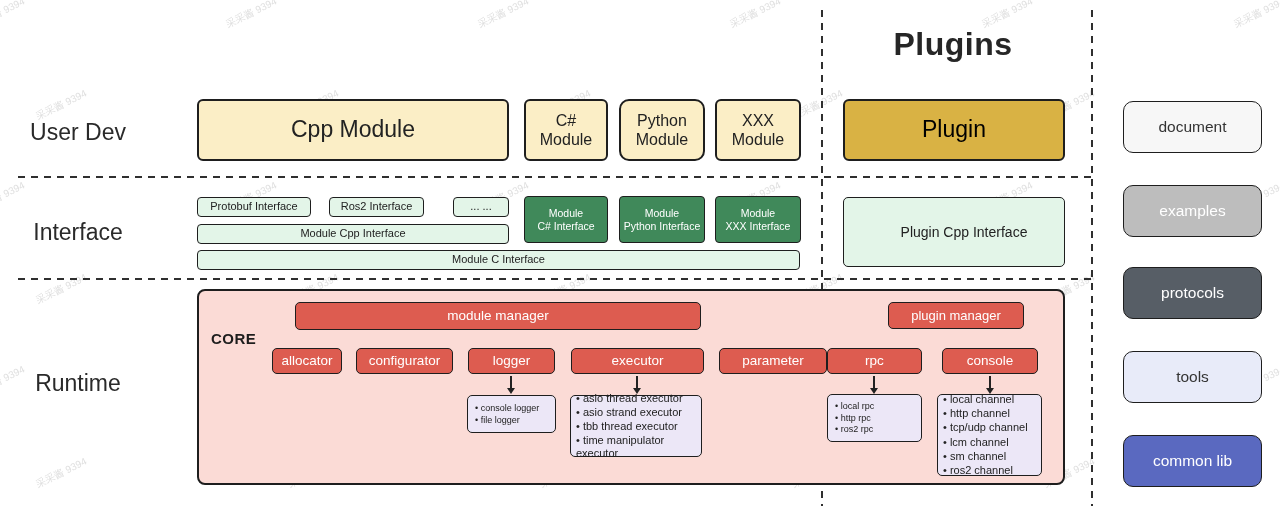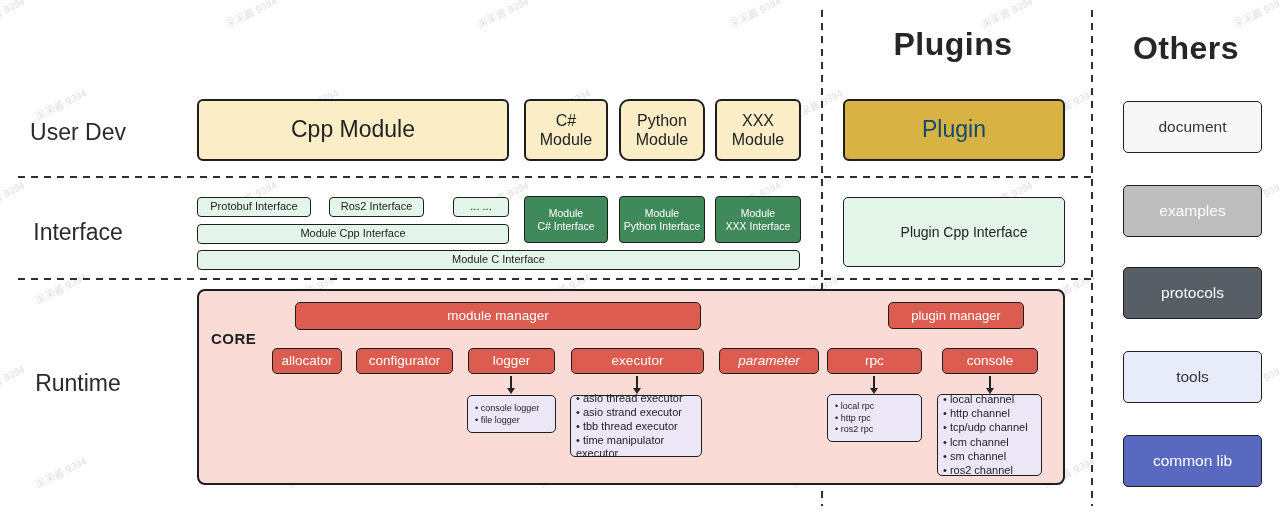--- a/index.html
+++ b/index.html
@@ -20,21 +20,21 @@
 
   .title { position:absolute; transform:translateX(-50%); font-size:32px; font-weight:600; color:#262626; letter-spacing:.5px; }
   .rowlabel { position:absolute; transform:translate(-50%,-50%); font-size:23px; font-weight:500; color:#2a2a2a; }
 
   .box { position:absolute; display:flex; align-items:center; justify-content:center;
          text-align:center; border:2px solid #1e1e1e; border-radius:6px; line-height:1.2; }
   .pre { white-space:pre-line; }
 
   .cream  { background:#fbeec6; font-size:16px; }
   .cream-big { background:#fbeec6; font-size:23px; font-weight:500; }
-  .gold   { background:#d9b244; color:#0c4a6e; font-size:23px; font-weight:500; }
+  .gold   { background:#d9b244; color:#000000; font-size:23px; font-weight:500; }
 
   .lgreen { background:#e3f5e8; border-width:1.5px; border-radius:4px; font-size:11px; }
   .lgreen-big { background:#e3f5e8; border-width:1.5px; border-radius:5px; font-size:14px; }
   .dgreen { background:#40895a; color:#fff; border-width:1.5px; border-radius:4px; font-size:10.5px; }
 
   .corebg { background:#fbdbd6; border-radius:8px; }
   .core-label { position:absolute; font-size:15px; font-weight:bold; color:#1d1d1d; letter-spacing:.5px; }
 
   .red { background:#dd5c50; color:#fff; border-width:1.5px; border-radius:5px; font-size:13.5px; }
 
@@ -42,21 +42,21 @@
          flex-direction:column; align-items:flex-start; justify-content:center;
          padding:18px 7px; gap:1px; text-align:left; font-size:9px; color:#222; }
   .lav.sm { font-size:11px; padding:3px 5px; }
 
   .arrow { position:absolute; width:2px; background:#222; }
   .arrow::after { content:''; position:absolute; bottom:-6px; left:-3px;
                   border:4px solid transparent; border-top:6px solid #222; border-bottom:none; }
 
   .other { position:absolute; left:1123px; width:139px; height:52px;
            display:flex; align-items:center; justify-content:center;
-           border:1.5px solid #1e1e1e; border-radius:5px; font-size:15.5px; }
+           border:1.5px solid #1e1e1e; border-radius:10px; font-size:15.5px; }
 </style>
 </head>
 <body>
 
 <div class="stage">
 
   <div class="wm-layer">
       <span class="wm" style="left: -28px; top: 6px;">采采酱 9394</span>
       <span class="wm" style="left: 224px; top: 6px;">采采酱 9394</span>
       <span class="wm" style="left: 476px; top: 6px;">采采酱 9394</span>
@@ -93,21 +93,20 @@
     </div>
 
   <div class="vline" style="left:821px; top:10px; height:496px;"></div>
   <div class="vline" style="left:1091px; top:10px; height:496px;"></div>
   <div class="hline" style="left:18px; top:176px; width:1073px;"></div>
   <div class="hline" style="left:18px; top:278px; width:1073px;"></div>
 
   <div class="layer">
 
     <div class="title" style="left:953px; top:26px;">Plugins</div>
-    <div class="title" style="left:1186px; top:30px;">Others</div>
 
     <div class="rowlabel" style="left:78px; top:132px;">User Dev</div>
     <div class="rowlabel" style="left:78px; top:232px;">Interface</div>
     <div class="rowlabel" style="left:78px; top:383px;">Runtime</div>
 
     <div class="box cream-big" style="left:197px; top:99px; width:312px; height:62px;">Cpp Module</div>
     <div class="box cream pre" style="left:524px; top:99px; width:84px; height:62px;">C#
 Module</div>
     <div class="box cream pre" style="left:619px; top:99px; width:86px; height:62px;border-radius:10px;">Python
 Module</div>
@@ -131,21 +130,21 @@
     <div class="box corebg" style="left:197px; top:289px; width:868px; height:196px;"></div>
     <div class="core-label" style="left:211px; top:330px;">CORE</div>
 
     <div class="box red" style="left:295px; top:302px; width:406px; height:28px;">module manager</div>
     <div class="box red" style="left:888px; top:302px; width:136px; height:27px; font-size:13px;">plugin manager</div>
 
     <div class="box red" style="left:272px; top:348px; width:70px;  height:26px;">allocator</div>
     <div class="box red" style="left:356px; top:348px; width:97px;  height:26px;">configurator</div>
     <div class="box red" style="left:468px; top:348px; width:87px;  height:26px;">logger</div>
     <div class="box red" style="left:571px; top:348px; width:133px; height:26px;">executor</div>
-    <div class="box red" style="left:719px; top:348px; width:100px;  height:26px;font-style:italic;">parameter</div>
+    <div class="box red" style="left:719px; top:348px; width:108px;  height:26px;">parameter</div>
     <div class="box red" style="left:827px; top:348px; width:95px;  height:26px;">rpc</div>
     <div class="box red" style="left:942px; top:348px; width:96px;  height:26px;">console</div>
 
     <div class="arrow" style="left:510px; top:376px; height:12px;"></div>
     <div class="arrow" style="left:636px; top:376px; height:12px;"></div>
     <div class="arrow" style="left:873px; top:376px; height:12px;"></div>
     <div class="arrow" style="left:989px; top:376px; height:12px;"></div>
 
     <div class="box lav" style="left:467px; top:395px; width:89px; height:38px;">
         <div>•  console logger</div>

